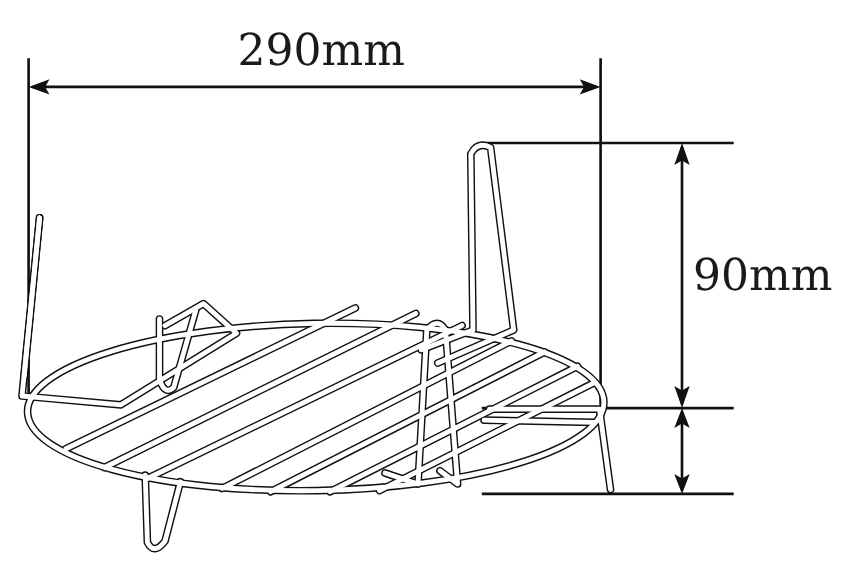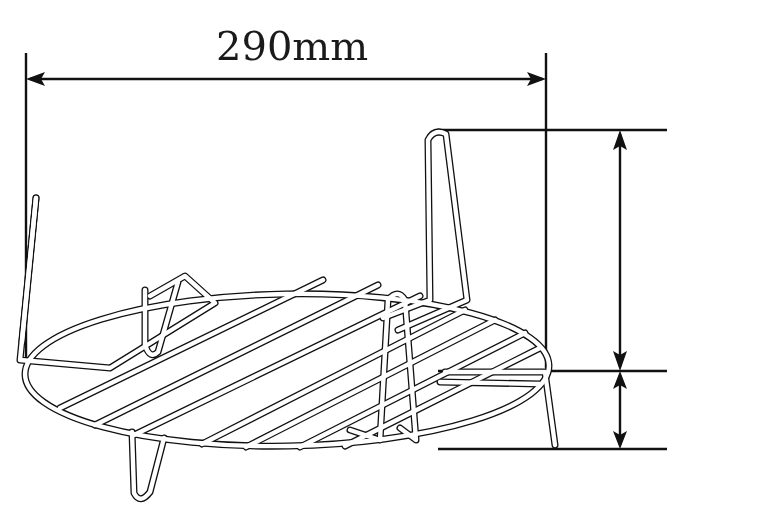--- a/index.html
+++ b/index.html
@@ -91,13 +91,14 @@
         <path d="M145,290 L145,345 Q150,360 158,352 L178,282"></path>
         <path d="M383,318 L430,300 L428,140 Q434,128 446,134 L467,300 L398,330"></path>
         <path d="M350,430 L380,440 L388,300 Q398,288 405,300 L416,440 L400,428"></path>
         <path d="M445,372 L545,372 L555,445 M440,382 L540,384"></path>
         <path d="M132,432 L134,493 Q140,505 150,492 L164,438"></path>
       </g>
     </g>
   </svg>
 
   <div class="dim-label" id="label-width">290mm</div>
+  <div class="dim-label" id="label-height-top">90mm</div>
 </div>
 
 </body></html>

